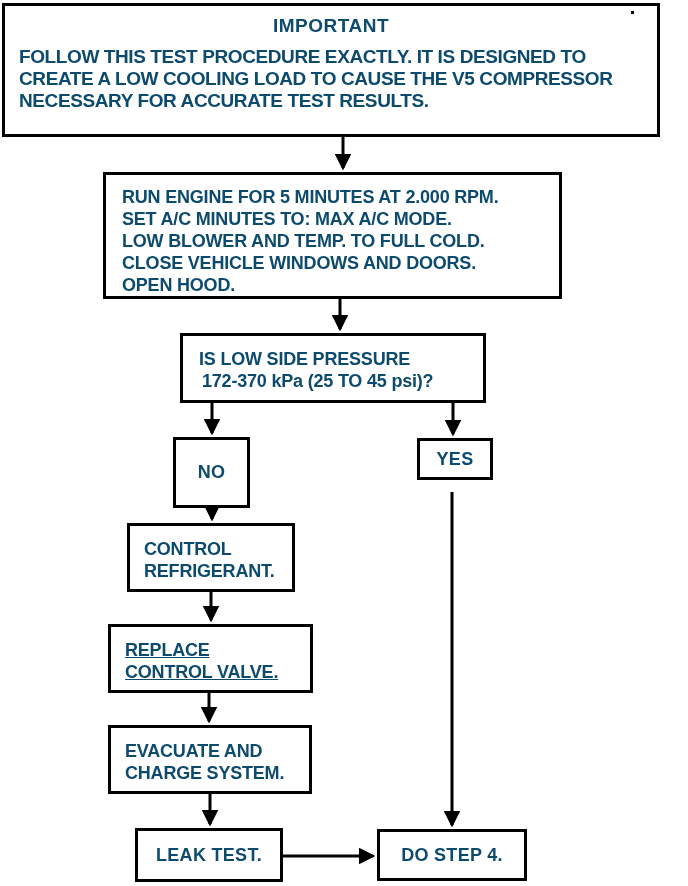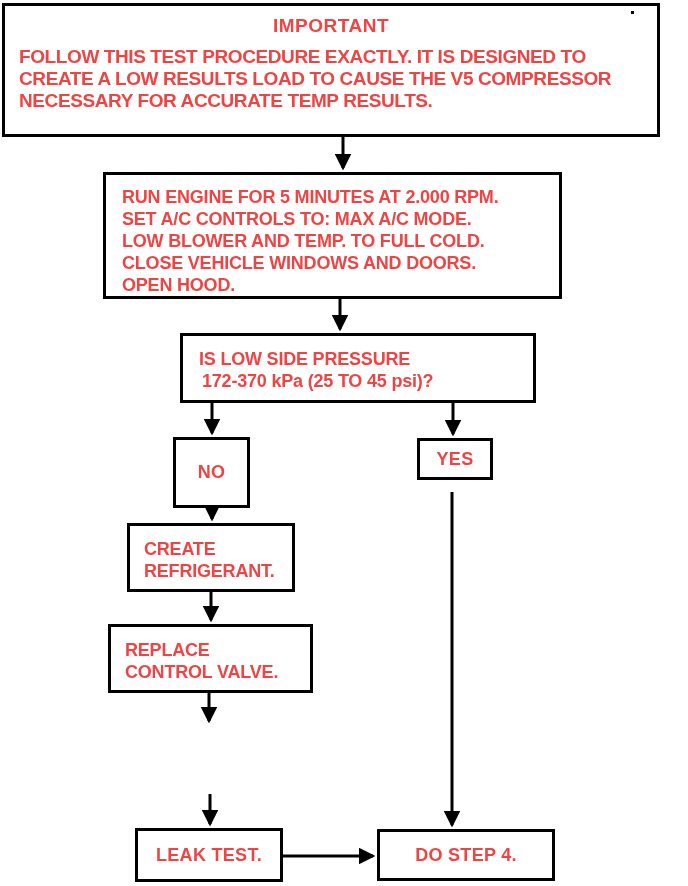--- a/index.html
+++ b/index.html
@@ -7,21 +7,21 @@
     padding: 0;
     background: #ffffff;
   }
   .page {
     position: relative;
     width: 688px;
     height: 886px;
     background: #ffffff;
     font-family: "Liberation Sans", "DejaVu Sans", sans-serif;
     font-weight: bold;
-    color: #ef4444;
+    color: #0c4a6e;
     overflow: hidden;
   }
   .arrows {
     position: absolute;
     left: 0;
     top: 0;
     z-index: 1;
   }
   .box {
     position: absolute;
@@ -55,50 +55,50 @@
   .n-run {
     left: 103px; top: 172px; width: 459px; height: 127px;
     padding: 11px 0 0 16px;
     font-size: 18px;
     line-height: 22px;
     letter-spacing: -0.2px;
   }
 
   
   .n-question {
-    left: 180px; top: 333px; width: 356px; height: 70px;
+    left: 180px; top: 333px; width: 306px; height: 70px;
     padding: 12px 0 0 16px;
     font-size: 18px;
     line-height: 22px;
     letter-spacing: -0.2px;
   }
   .n-question .ln2 { padding-left: 3px; }
 
   
   .center {
     display: flex;
     align-items: center;
     justify-content: center;
     font-size: 18px;
     letter-spacing: 0.3px;
   }
   .n-no   { left: 173px; top: 437px; width: 77px;  height: 71px; }
   .n-yes  { left: 417px; top: 438px; width: 76px;  height: 42px; }
   .n-leak { left: 135px; top: 828px; width: 148px; height: 54px; }
-  .n-step4{ left: 377px; top: 829px; width: 178px; height: 52px; }
+  .n-step4{ left: 377px; top: 829px; width: 150px; height: 52px; }
 
   
   .action {
     padding: 12px 0 0 14px;
     font-size: 18px;
     line-height: 22px;
     letter-spacing: -0.2px;
   }
   .n-recover  { left: 127px; top: 523px; width: 168px; height: 69px; }
-  .n-replace  { left: 108px; top: 624px; width: 205px; height: 69px; }
+  .n-replace  { left: 108px; top: 624px; width: 205px; height: 69px; text-decoration: underline; }
   .n-evacuate { left: 108px; top: 725px; width: 204px; height: 69px; }
 
   
   .speck {
     position: absolute;
     left: 631px; top: 11px;
     width: 3px; height: 3px;
     background: #000;
     z-index: 3;
   }
@@ -125,58 +125,62 @@
       <line x1="210" y1="794" x2="210" y2="824" marker-end="url(#ah)"></line>
       <line x1="452" y1="492" x2="452" y2="825" marker-end="url(#ah)"></line>
       <line x1="283" y1="856" x2="373" y2="856" marker-end="url(#ah)"></line>
     </g>
   </svg>
 
   <div class="box n-important">
     <div class="heading">IMPORTANT</div>
     <div class="body">
       <div class="ln">FOLLOW THIS TEST PROCEDURE EXACTLY. IT IS DESIGNED TO</div>
-      <div class="ln">CREATE A LOW RESULTS LOAD TO CAUSE THE V5 COMPRESSOR</div>
-      <div class="ln">NECESSARY FOR ACCURATE TEMP RESULTS.</div>
+      <div class="ln">CREATE A LOW COOLING LOAD TO CAUSE THE V5 COMPRESSOR</div>
+      <div class="ln">NECESSARY FOR ACCURATE TEST RESULTS.</div>
     </div>
   </div>
 
   <div class="speck"></div>
 
   <div class="box n-run">
     <div class="ln">RUN ENGINE FOR 5 MINUTES AT 2.000 RPM.</div>
-    <div class="ln">SET A/C CONTROLS TO: MAX A/C MODE.</div>
+    <div class="ln">SET A/C MINUTES TO: MAX A/C MODE.</div>
     <div class="ln">LOW BLOWER AND TEMP. TO FULL COLD.</div>
     <div class="ln">CLOSE VEHICLE WINDOWS AND DOORS.</div>
     <div class="ln">OPEN HOOD.</div>
   </div>
 
   <div class="box n-question">
     <div class="ln">IS LOW SIDE PRESSURE</div>
     <div class="ln ln2">172-370 kPa (25 TO 45 psi)?</div>
   </div>
 
   <div class="box n-no center">
     <span class="ln">NO</span>
   </div>
 
   <div class="box n-yes center">
     <span class="ln">YES</span>
   </div>
 
   <div class="box n-recover action">
-    <div class="ln">CREATE</div>
+    <div class="ln">CONTROL</div>
     <div class="ln">REFRIGERANT.</div>
   </div>
 
   <div class="box n-replace action">
     <div class="ln">REPLACE</div>
     <div class="ln">CONTROL VALVE.</div>
   </div>
 
+  <div class="box n-evacuate action">
+    <div class="ln">EVACUATE AND</div>
+    <div class="ln">CHARGE SYSTEM.</div>
+  </div>
 
   <div class="box n-leak center">
     <span class="ln">LEAK TEST.</span>
   </div>
 
   <div class="box n-step4 center">
     <span class="ln">DO STEP 4.</span>
   </div>
 
 </div>

